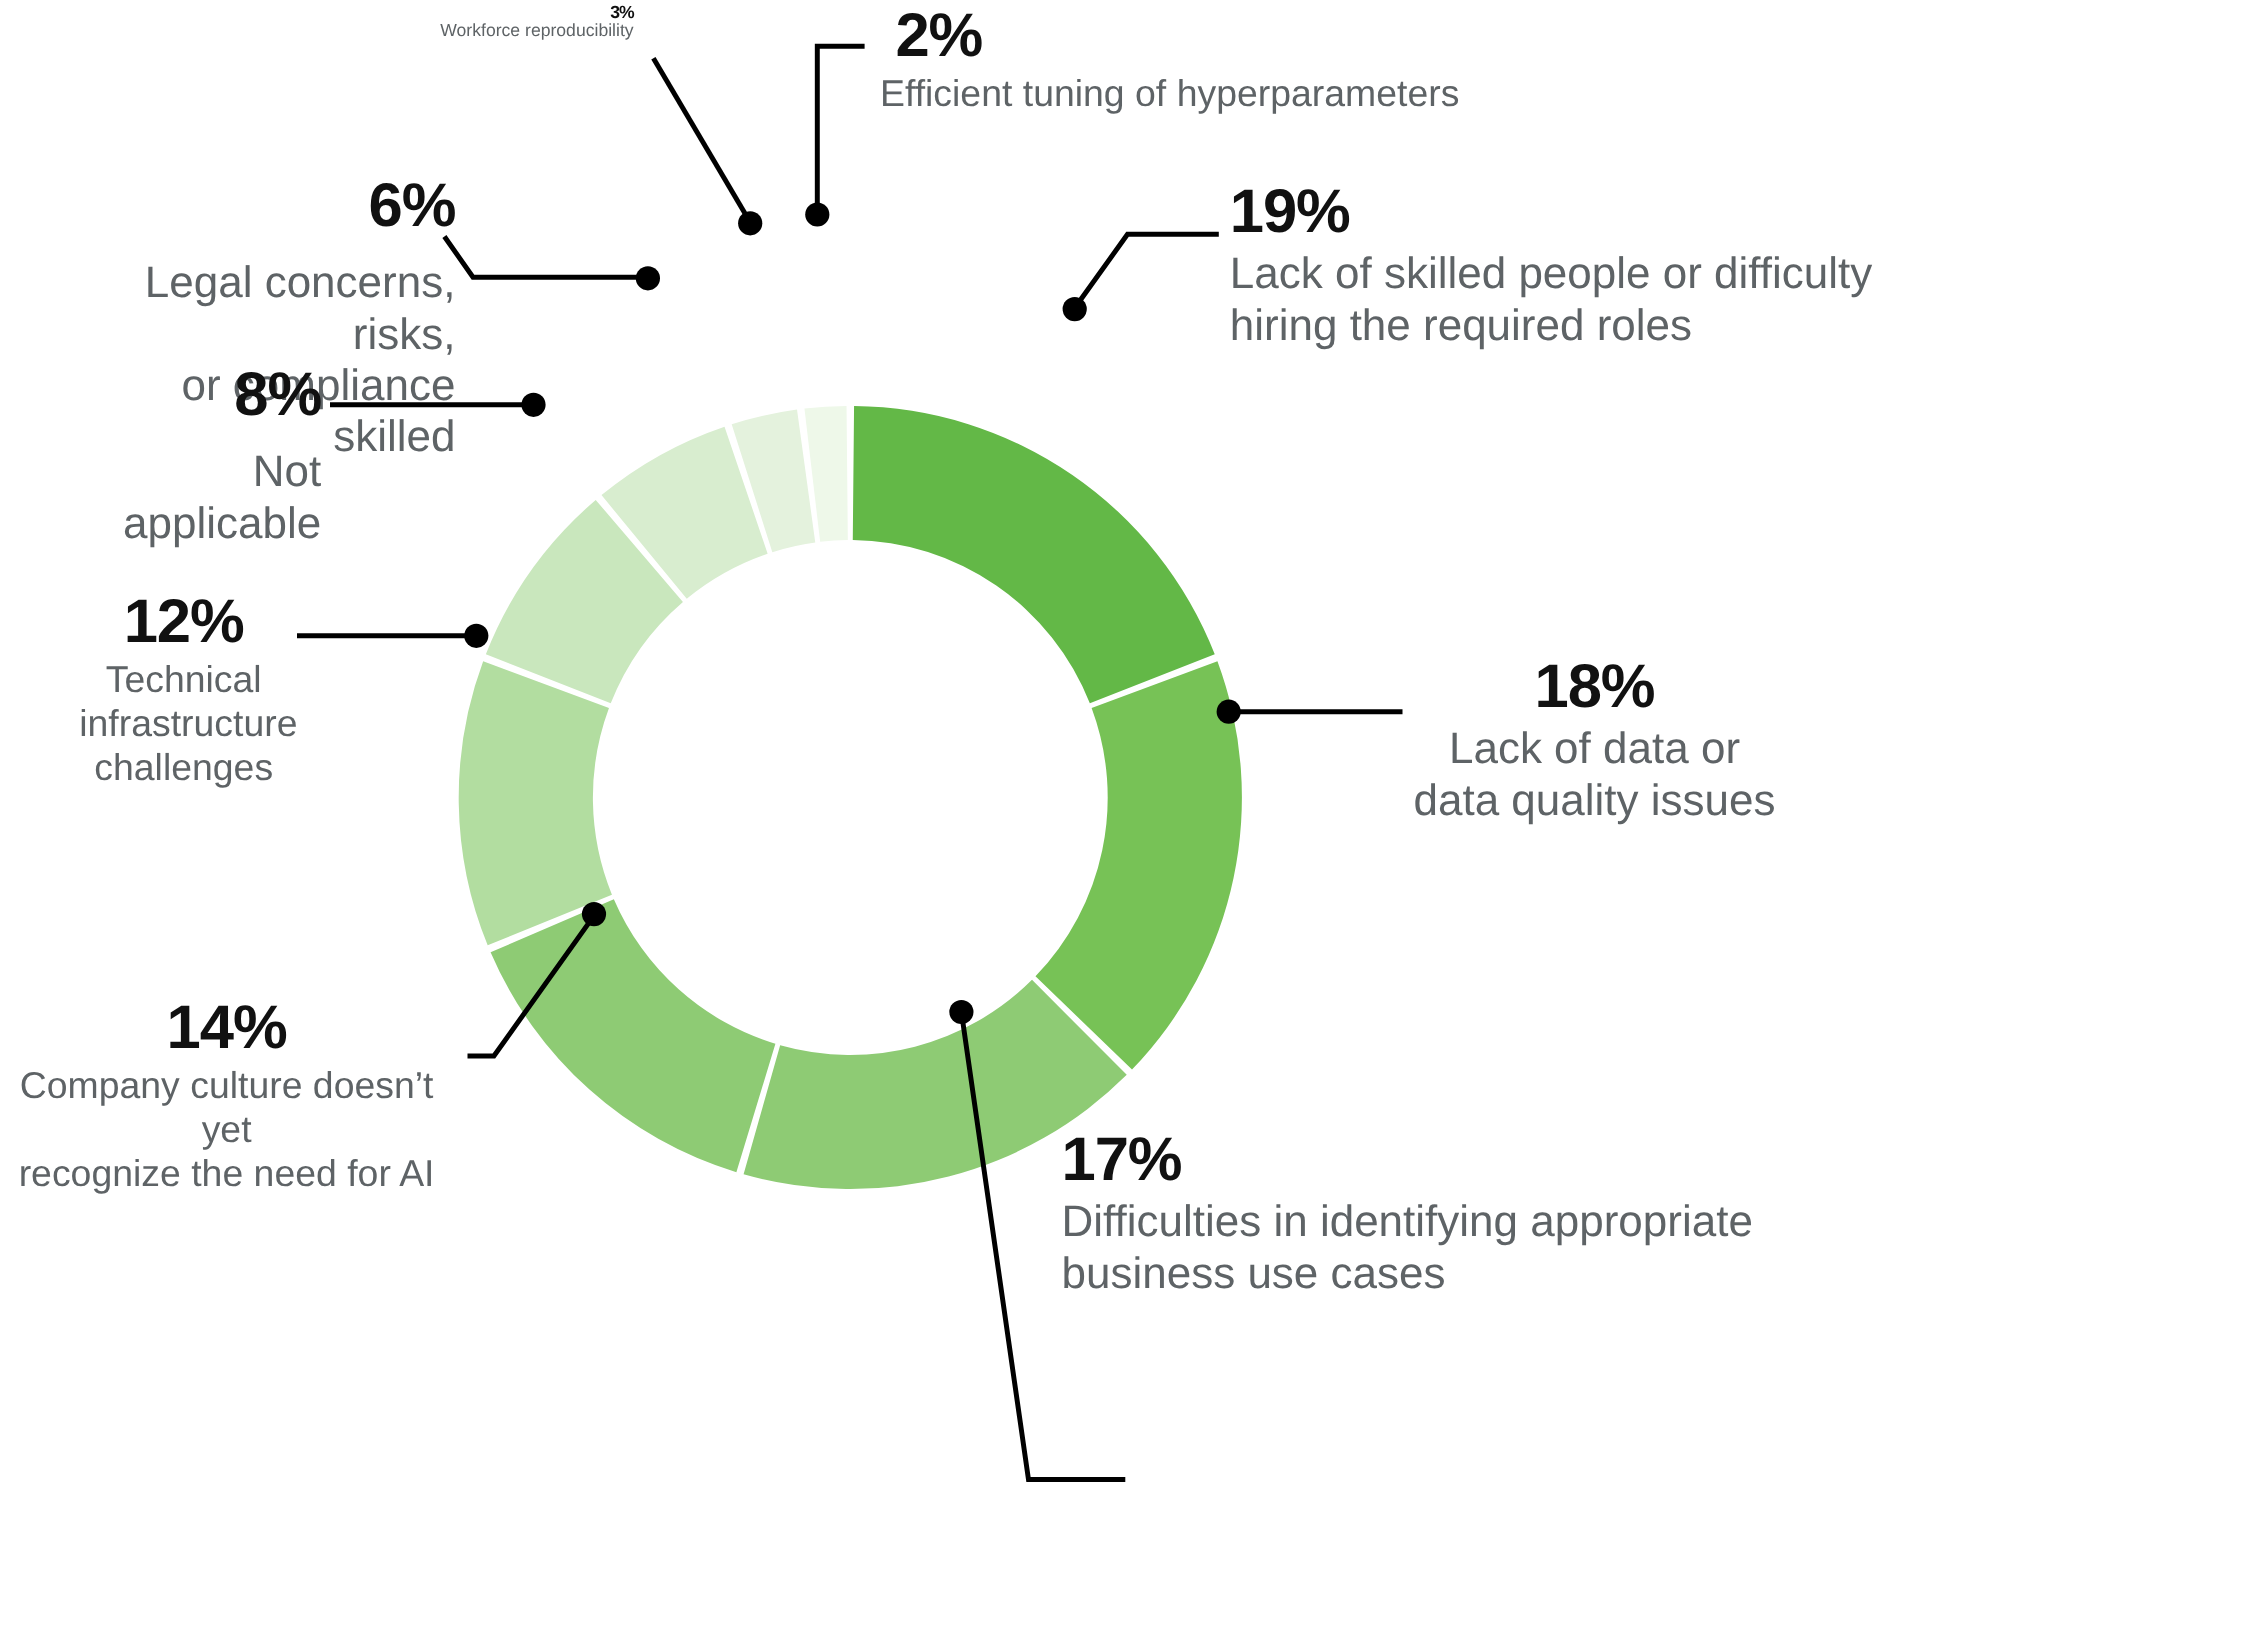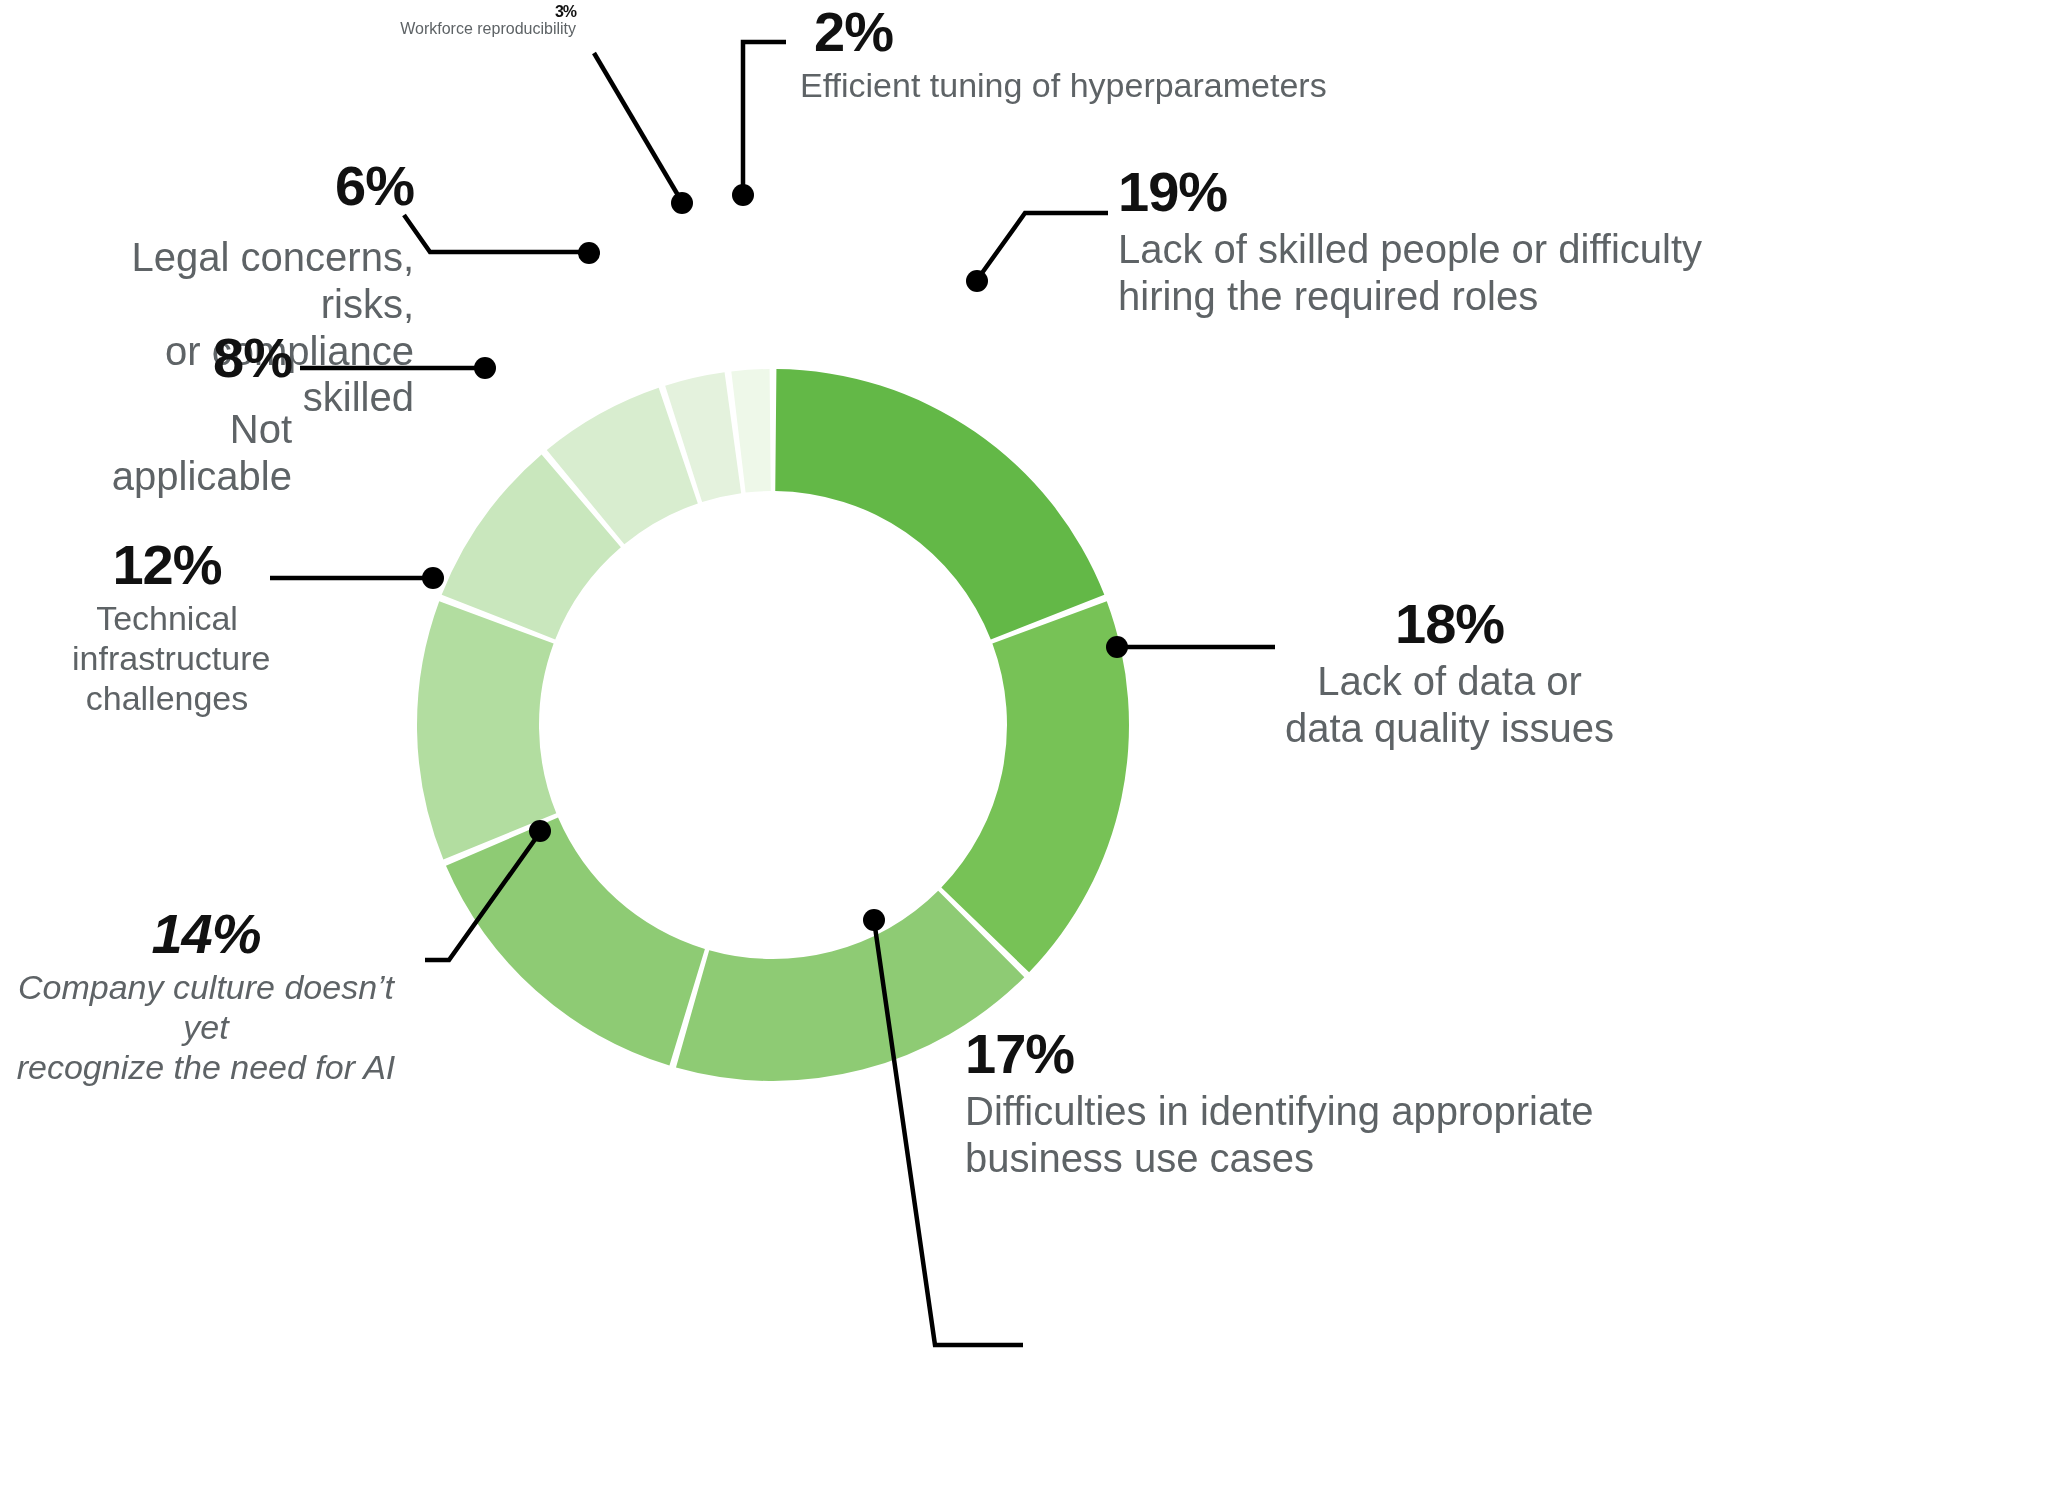--- a/index.html
+++ b/index.html
@@ -25,21 +25,21 @@
 
   
   #lab-2{left:800px;top:4px;}
   #lab-2 .pct{text-align:left;margin-left:14px;}
   #lab-3{left:224px;top:4px;width:352px;text-align:right;}
   #lab-19{left:1118px;top:142px;margin-top:22px;}
   #lab-6{left:118px;top:158px;width:296px;}
   #lab-8{left:80px;top:330px;width:212px;}
   #lab-18{left:1285px;top:596px;text-align:center;}
   #lab-12{left:72px;top:537px;width:190px;}
-  #lab-14{left:0px;top:906px;width:412px;font-style:italic;}
+  #lab-14{left:0px;top:906px;width:412px;}
   #lab-17{left:965px;top:1026px;}
 </style>
 </head>
 <body>
 
 <div id="chart-root">
 
   <svg id="donut" viewBox="0 0 2048 1498">
 
     <g>

